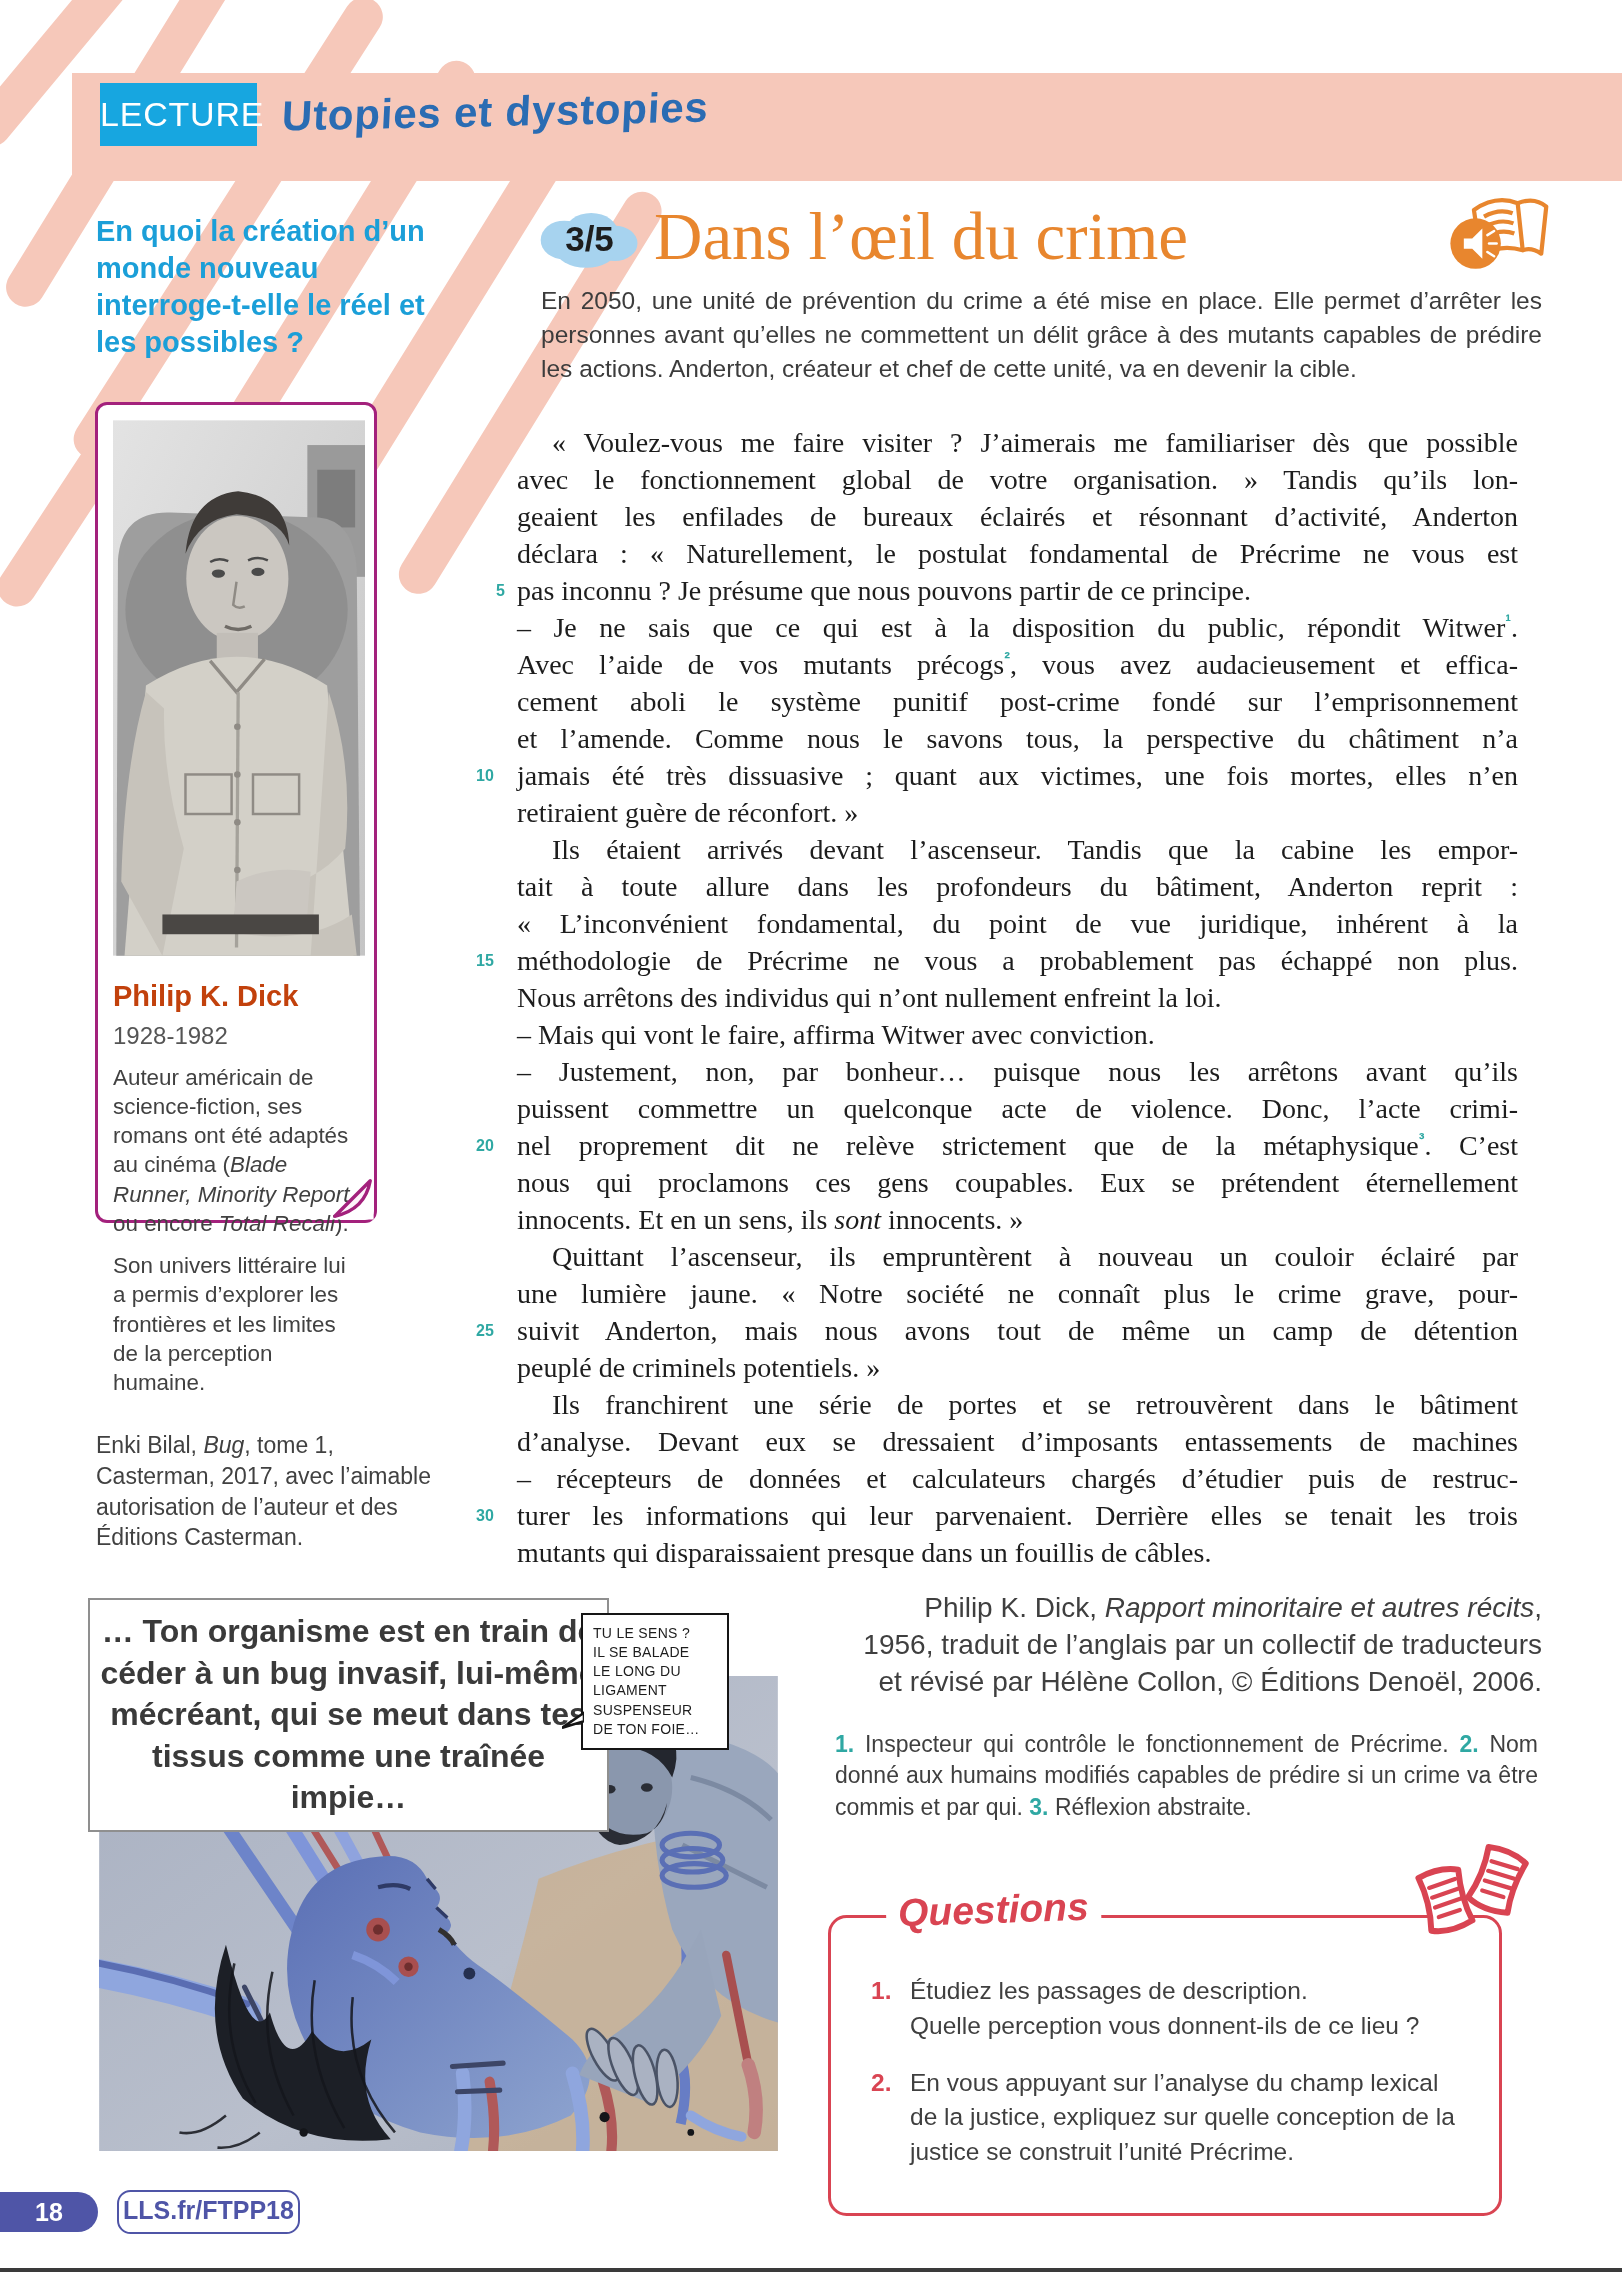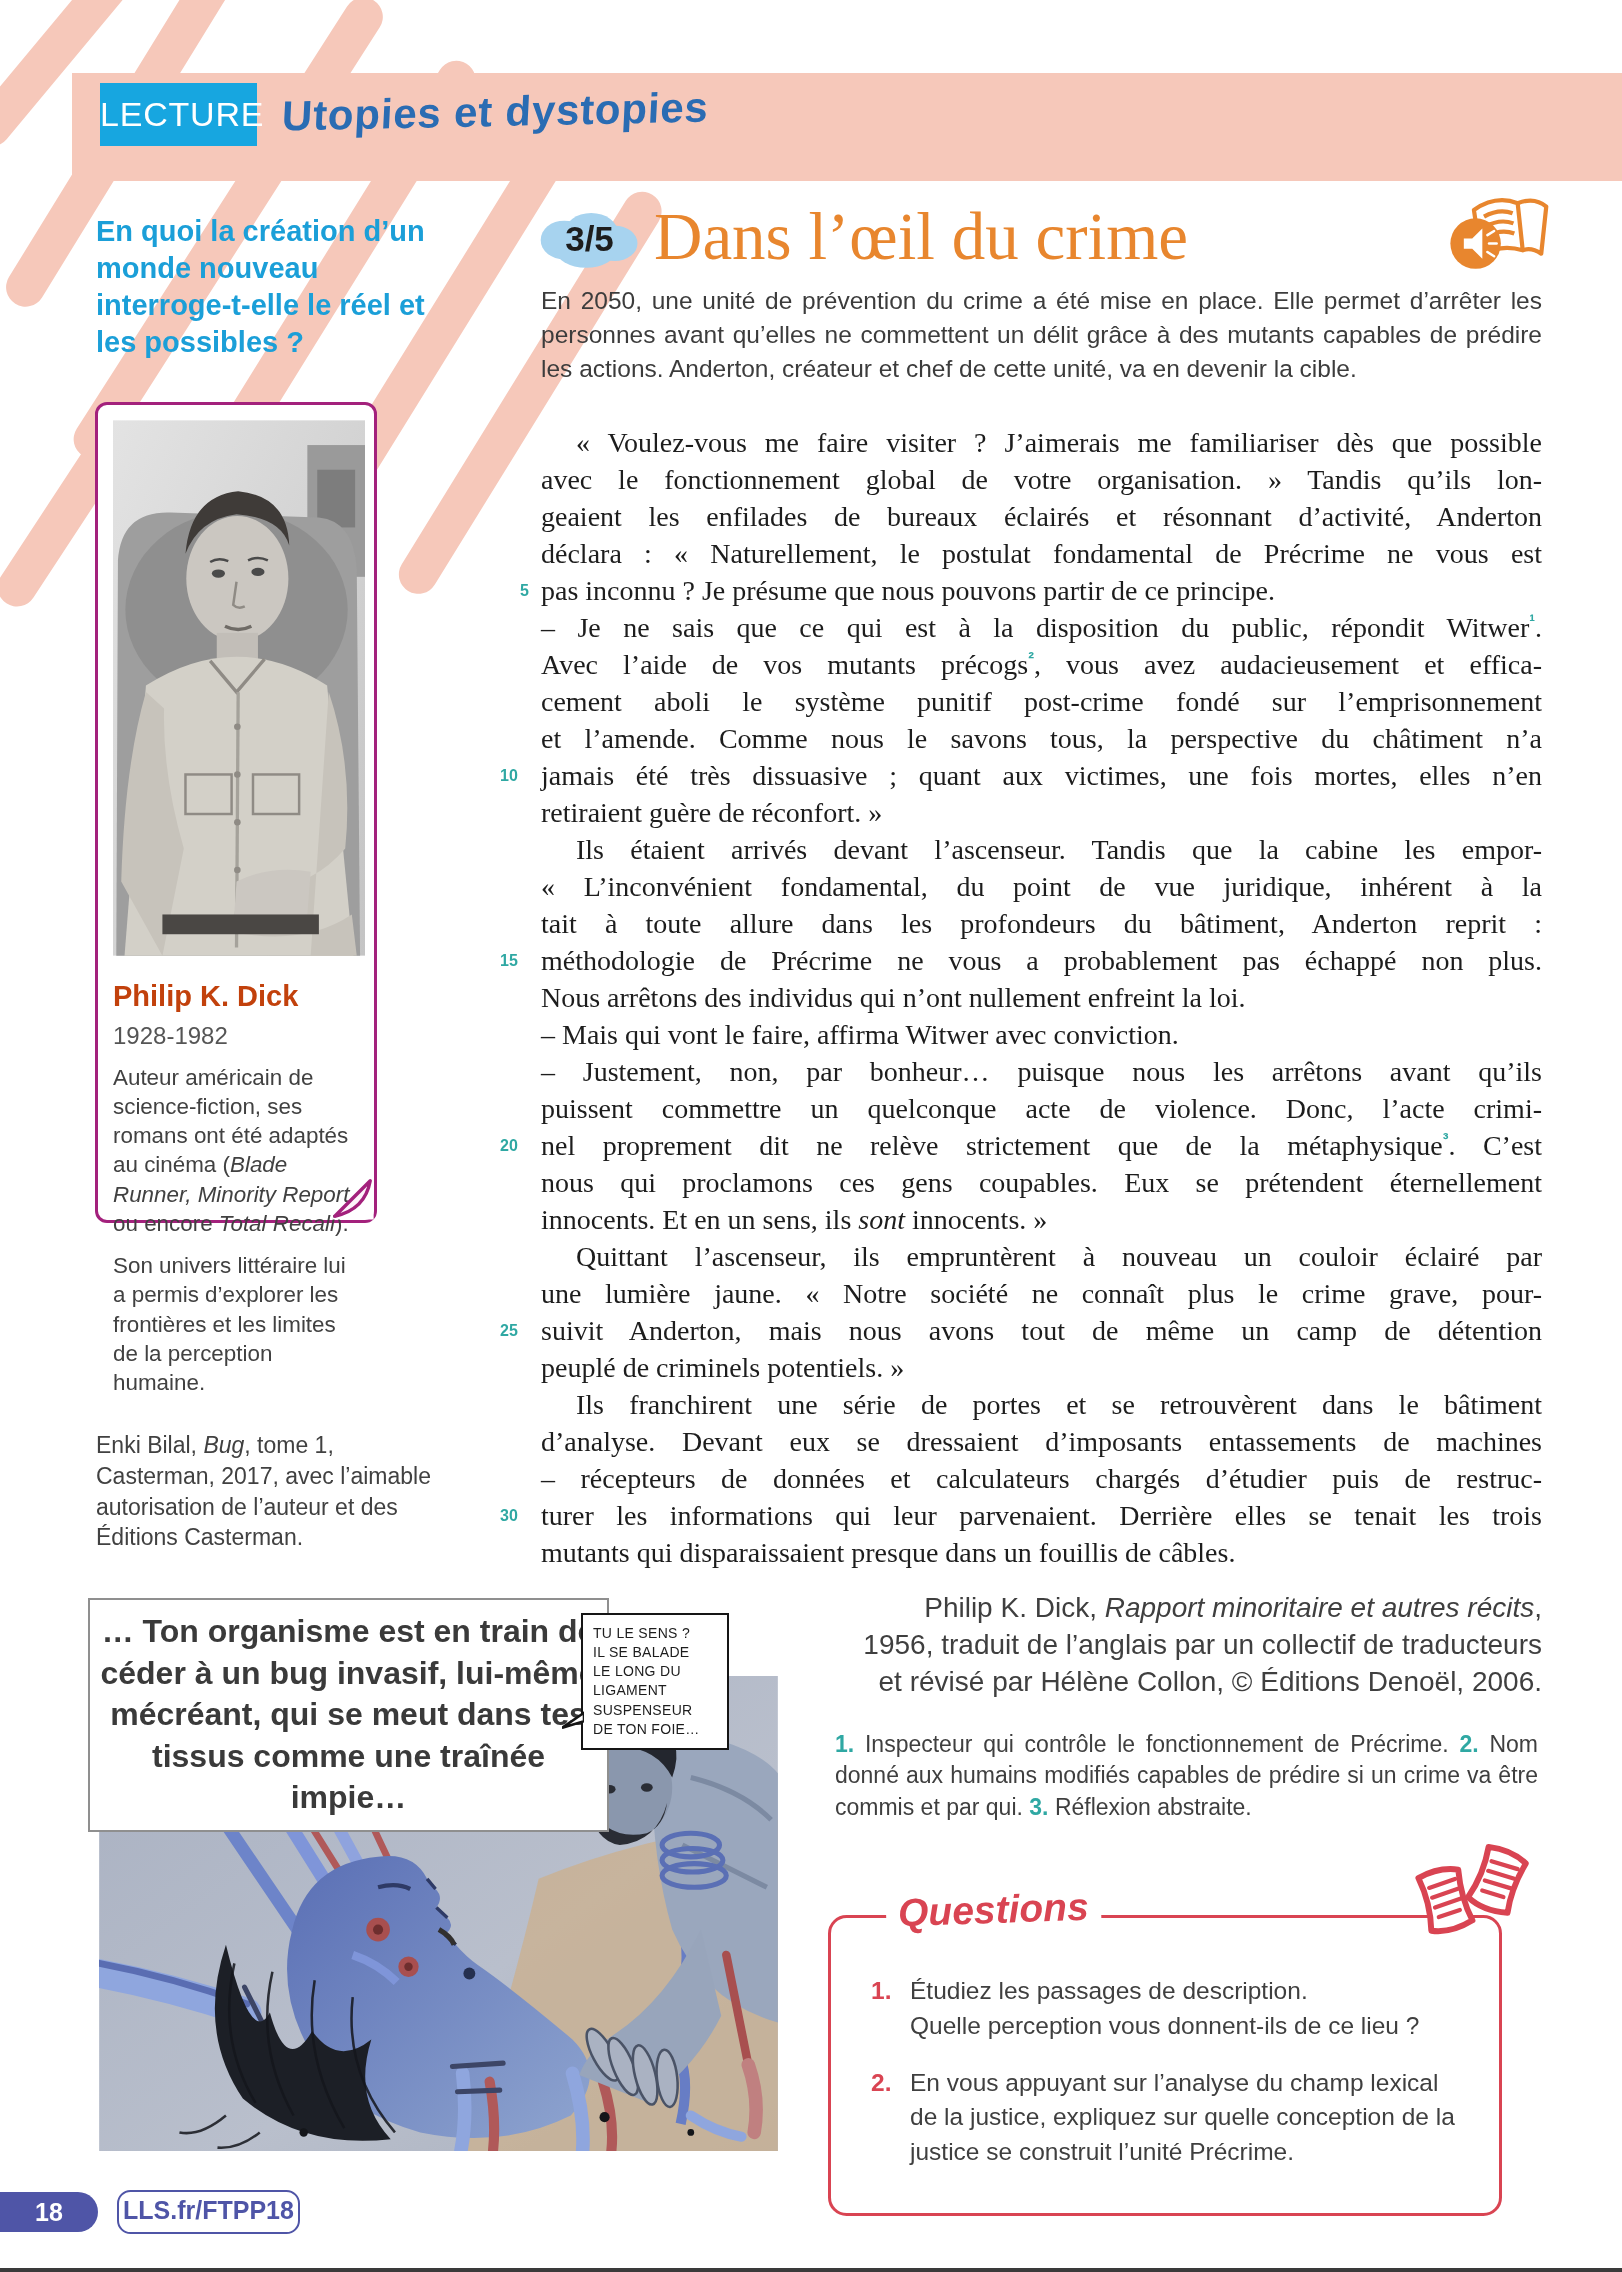--- a/index.html
+++ b/index.html
@@ -40,21 +40,21 @@
   .cloud{position:absolute;left:539px;top:208px;width:101px;height:64px;}
   .cloud-num{position:absolute;left:0;top:0;width:101px;height:64px;text-align:center;line-height:61px;
              color:#1d1d1d;font-weight:800;font-size:35px;}
   .lesson-title{position:absolute;left:654px;top:198px;font-family:"Liberation Serif",serif;
                 font-size:67px;color:#e8862e;}
   .audio-book{position:absolute;left:1447px;top:191px;}
 
   
   .intro{position:absolute;left:541px;top:284px;width:1001px;color:#3c3c3c;font-size:24.5px;
          line-height:1.38;text-align:justify;}
-  .bodytext{position:absolute;left:541px;top:424px;width:1001px;font-family:"Liberation Serif",serif;
+  .bodytext{position:absolute;left:517px;top:424px;width:1001px;font-family:"Liberation Serif",serif;
             font-size:28px;color:#1d1d1d;}
   .line{position:relative;height:37px;line-height:37px;white-space:normal;}
   .line.jfull{text-align:justify;text-align-last:justify;}
   .line.indent{text-indent:35px;}
   .lnum{position:absolute;left:-41px;top:0;width:29px;text-align:right;text-indent:0;
         font-family:"Liberation Sans",sans-serif;font-weight:700;font-size:16px;color:#2fa8a3;}
   .supfn{color:#2fa8a3;font-weight:700;font-size:0.62em;vertical-align:super;line-height:0;
          font-family:"Liberation Sans",sans-serif;}
   .citation{position:absolute;left:849px;top:1589px;width:693px;text-align:right;color:#3f3f3f;
             font-size:28px;line-height:1.33;}
@@ -298,22 +298,22 @@
       <div class="line jfull"><span>geaient les enfilades de bureaux éclairés et résonnant d’activité, Anderton</span></div>
       <div class="line jfull"><span>déclara : « Naturellement, le postulat fondamental de Précrime ne vous est</span></div>
       <div class="line"><span class="lnum">5</span><span>pas inconnu ? Je présume que nous pouvons partir de ce principe.</span></div>
       <div class="line jfull"><span>– Je ne sais que ce qui est à la disposition du public, répondit Witwer<span class="supfn">¹</span>.</span></div>
       <div class="line jfull"><span>Avec l’aide de vos mutants précogs<span class="supfn">²</span>, vous avez audacieusement et effica-</span></div>
       <div class="line jfull"><span>cement aboli le système punitif post-crime fondé sur l’emprisonnement</span></div>
       <div class="line jfull"><span>et l’amende. Comme nous le savons tous, la perspective du châtiment n’a</span></div>
       <div class="line jfull"><span class="lnum">10</span><span>jamais été très dissuasive ; quant aux victimes, une fois mortes, elles n’en</span></div>
       <div class="line"><span>retiraient guère de réconfort. »</span></div>
       <div class="line indent jfull"><span>Ils étaient arrivés devant l’ascenseur. Tandis que la cabine les empor-</span></div>
+      <div class="line jfull"><span>tait à toute allure dans les profondeurs du bâtiment, Anderton reprit :</span></div>
       <div class="line jfull"><span>« L’inconvénient fondamental, du point de vue juridique, inhérent à la</span></div>
-      <div class="line jfull"><span>tait à toute allure dans les profondeurs du bâtiment, Anderton reprit :</span></div>
       <div class="line jfull"><span class="lnum">15</span><span>méthodologie de Précrime ne vous a probablement pas échappé non plus.</span></div>
       <div class="line"><span>Nous arrêtons des individus qui n’ont nullement enfreint la loi.</span></div>
       <div class="line"><span>– Mais qui vont le faire, affirma Witwer avec conviction.</span></div>
       <div class="line jfull"><span>– Justement, non, par bonheur… puisque nous les arrêtons avant qu’ils</span></div>
       <div class="line jfull"><span>puissent commettre un quelconque acte de violence. Donc, l’acte crimi-</span></div>
       <div class="line jfull"><span class="lnum">20</span><span>nel proprement dit ne relève strictement que de la métaphysique<span class="supfn">³</span>. C’est</span></div>
       <div class="line jfull"><span>nous qui proclamons ces gens coupables. Eux se prétendent éternellement</span></div>
       <div class="line"><span>innocents. Et en un sens, ils <em>sont</em> innocents. »</span></div>
       <div class="line indent jfull"><span>Quittant l’ascenseur, ils empruntèrent à nouveau un couloir éclairé par</span></div>
       <div class="line jfull"><span>une lumière jaune. « Notre société ne connaît plus le crime grave, pour-</span></div>

